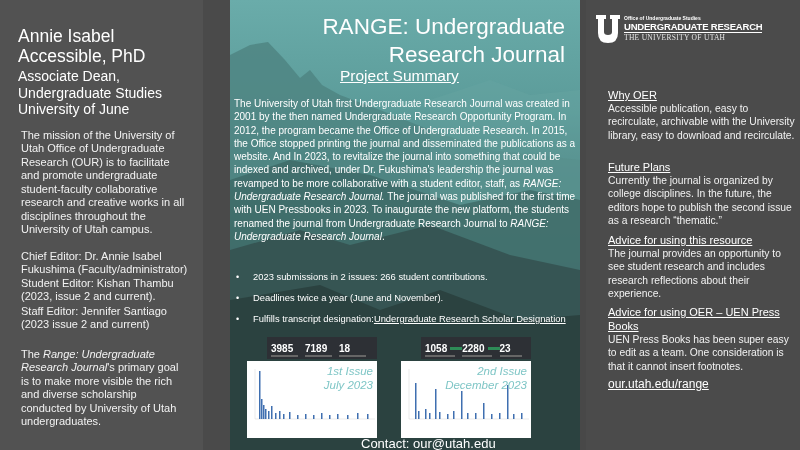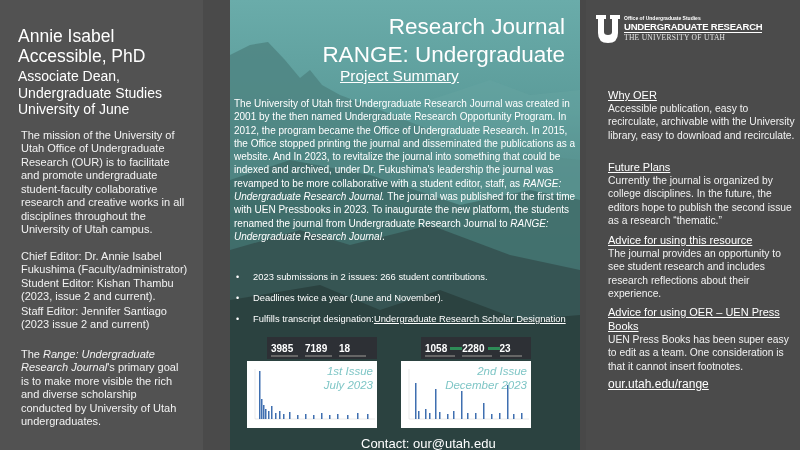--- a/index.html
+++ b/index.html
@@ -30,21 +30,21 @@
 
   .dash { position: absolute; top: 337px; width: 130px; height: 91px; }
   .dash1 { left: 17px; }
   .dash2 { left: 171px; }
   .dash .hdr { height: 22px; background: #2d3035; display: flex; padding: 2px 4px; margin-left: 20px; }
   .dash .stat { flex: 1; }
   .dash .stat .lbl { font-size: 3px; height: 4px; color: #9aa; }
   .dash .stat .num { font-size: 10px; font-weight: bold; line-height: 11px; color: #fff; display: flex; align-items: center; }
   .dash .stat .num .pill { display: inline-block; width: 12px; height: 3px; background: #2e8b57; margin-left: 3px; }
   .dash .stat .sub { height: 2px; width: 80%; background: #666; margin-top: 1px; }
-  .dash .plot { position: relative; height: 67px; background: #fff; margin-top: 2px; }
+  .dash .plot { position: relative; height: 77px; background: #fff; margin-top: 2px; }
   .dash .plot svg { position: absolute; left: 0; top: 0; }
   .dash .cap { position: absolute; right: 4px; top: 3px; text-align: right; font-style: italic; font-size: 11.5px; line-height: 14px; color: #7fc6c6; }
 
   .contact { position: absolute; left: 131px; top: 436px; font-size: 13px; color: #fff; }
 
   .right { position: absolute; left: 580px; top: 0; width: 220px; height: 450px; background: #4b4b4b; border-left: 6px solid #484848; }
   .logo { position: absolute; left: 10px; top: 15px; display: flex; }
   .logo .u { width: 24px; height: 28px; }
   .logo .txt { margin-left: 4px; }
   .logo .l1 { font-size: 5px; font-weight: bold; line-height: 6px; }
@@ -77,22 +77,22 @@
 <div class="center">
   <svg class="bg" viewBox="0 0 350 450" preserveAspectRatio="none">
     <path d="M0,55 L20,45 L38,42 L55,60 L70,78 L80,70 L92,85 L110,95 L150,110 L200,130 L260,150 L350,160 L350,450 L0,450 Z" fill="#4f8583" opacity="0.85"></path>
     <path d="M200,100 L260,80 L300,95 L350,90 L350,450 L200,450 Z" fill="#6aa6a4" opacity="0.35"></path>
     <path d="M0,180 L60,160 L140,175 L230,205 L300,190 L350,200 L350,450 L0,450 Z" fill="#3c6764" opacity="0.75"></path>
     <path d="M0,250 L70,230 L120,245 L200,225 L280,255 L350,270 L350,450 L0,450 Z" fill="#334f4d" opacity="0.8"></path>
     <path d="M0,300 L90,285 L150,310 L210,290 L290,320 L350,315 L350,450 L0,450 Z" fill="#2a403e" opacity="0.9"></path>
   </svg>
 
   <div class="title">
+    <div>RANGE: Undergraduate</div>
     <div>Research Journal</div>
-    <div>RANGE: Undergraduate</div>
   </div>
   <div class="subtitle">Project Summary</div>
 
   <p class="summary"><span>The University of Utah first Undergraduate Research Journal was created in 2001 by the then named Undergraduate Research Opportunity Program. In 2012, the program became the Office of Undergraduate Research. In 2015, the Office stopped printing  the journal and disseminated the publications as a website. And In 2023, to revitalize the journal into something that could be indexed and archived, under Dr. Fukushima's leadership the journal was revamped to be more collaborative with a student editor, staff, as </span><i>RANGE: Undergraduate Research Journal.</i><span> The journal was published for the first time with UEN Pressbooks in 2023. To inaugurate  the new platform, the students renamed the journal from Undergraduate Research Journal to </span><i>RANGE: Undergraduate Research Journal</i><span>.</span></p>
 
   <div class="bullets">
     <div class="b">
         <span class="dot">•</span>
         <span>2023 submissions in 2 issues: 266 student contributions.</span>
       </div>

